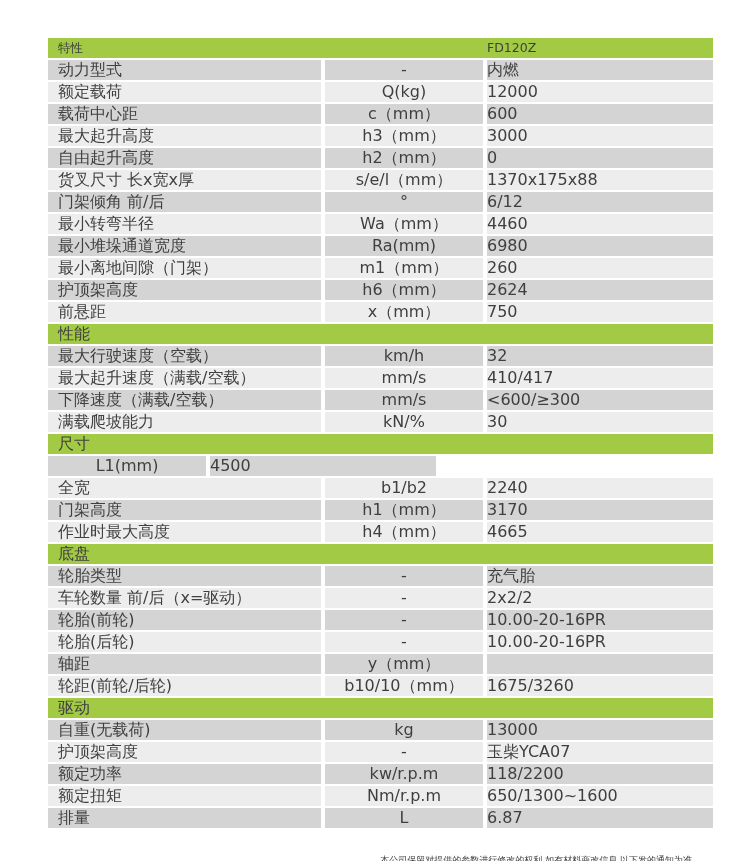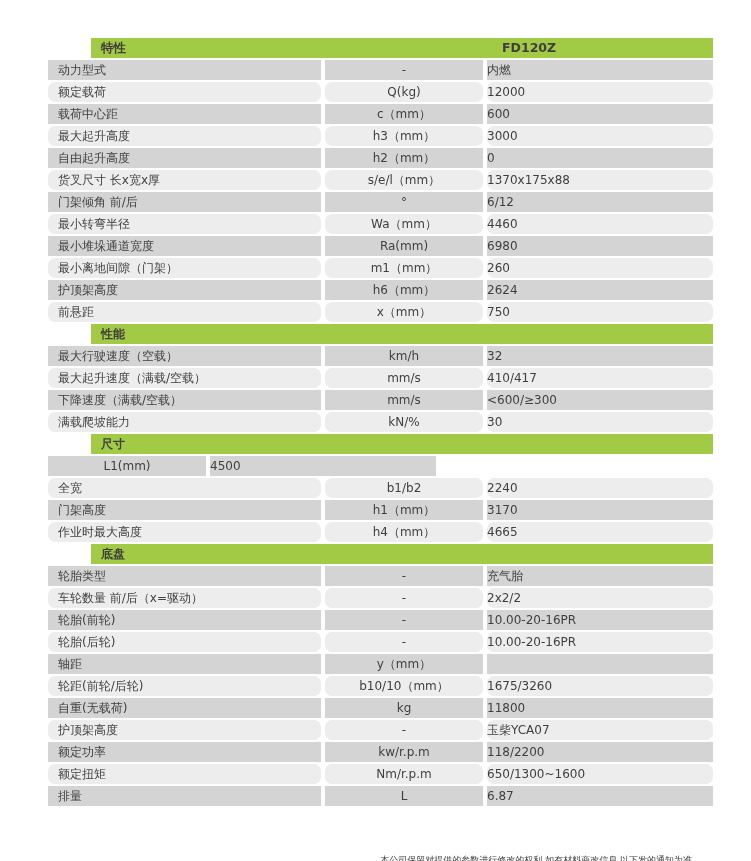--- a/index.html
+++ b/index.html
@@ -21,46 +21,45 @@
   .spec-table {
     position: absolute;
     left: 48px;
     top: 38px;
     width: 665px;
   }
   .row {
     display: flex;
     height: 20px;
     margin-bottom: 2px;
-    font-size: 12px;
+    font-size: 16px;
     line-height: 20px;
   }
   .row .cell { height: 20px; overflow: hidden; white-space: nowrap; }
   .cell.label {
     width: 273px;
     padding-left: 10px;
     box-sizing: border-box;
     text-align: left;
     margin-right: 4px;
   }
   .cell.unit {
     width: 158px;
     text-align: center;
     margin-right: 4px;
   }
   .cell.value {
     width: 226px;
     text-align: left;
   }
   .row.dark .cell { background: var(--row-dark, #d4d4d4); }
-  .row.light .cell { background: var(--row-light, #ededed); border-radius: 7px; }
+  .row.light .cell { background: var(--row-light, #ededed); }
   .row.header, .row.section {
     background: var(--green, #a2ca45);
-    font-weight: bold;
-    margin-left: 43px;
+    font-weight: normal;
   }
   .row.header .cell, .row.section .cell { background: transparent; }
   .row.header { font-size: 12.5px; }
   .row.section .cell.label { width: 100%; margin-right: 0; }
   .footer-note {
     position: absolute;
     left: 36px;
     top: 838px;
     width: 665px;
     text-align: right;
@@ -213,24 +212,27 @@
         <div class="row dark">
           <div class="cell label">轴距</div>
           <div class="cell unit">y（mm）</div>
           <div class="cell value"></div>
         </div>
         <div class="row light">
           <div class="cell label">轮距(前轮/后轮)</div>
           <div class="cell unit">b10/10（mm）</div>
           <div class="cell value">1675/3260</div>
         </div>
+        <div class="row section">
+          <div class="cell label">驱动</div>
+        </div>
         <div class="row dark">
           <div class="cell label">自重(无载荷)</div>
           <div class="cell unit">kg</div>
-          <div class="cell value">11800</div>
+          <div class="cell value">13000</div>
         </div>
         <div class="row light">
           <div class="cell label">护顶架高度</div>
           <div class="cell unit">-</div>
           <div class="cell value">玉柴YCA07</div>
         </div>
         <div class="row dark">
           <div class="cell label">额定功率</div>
           <div class="cell unit">kw/r.p.m</div>
           <div class="cell value">118/2200</div>

